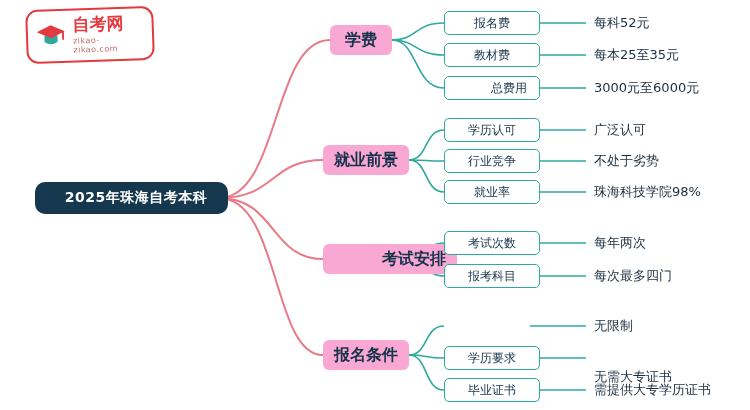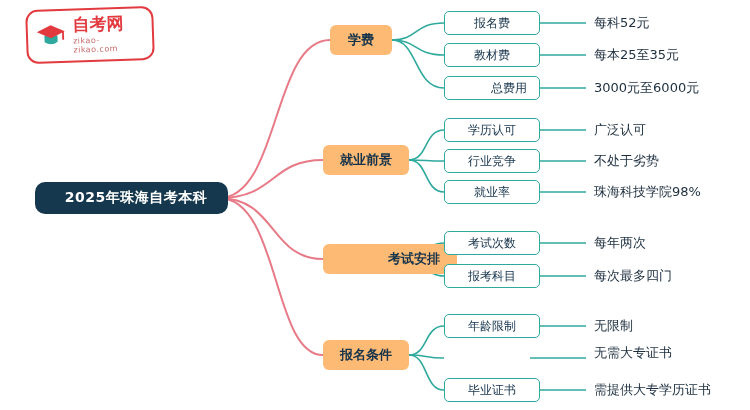--- a/index.html
+++ b/index.html
@@ -10,23 +10,23 @@
   }
   .canvas{position:relative;width:750px;height:410px;background:#fff;}
   .connectors{position:absolute;left:0;top:0;}
   .root-node{
     position:absolute;left:35px;top:182px;width:184px;height:32px;
     background:#16384e;color:#ffffff;border-radius:10px;
     display:flex;align-items:center;justify-content:center;
     font-size:14px;font-weight:bold;letter-spacing:.5px;padding-left:9px;
   }
   .branch{
-    position:absolute;height:30px;background:#fdba74;color:#14324a;
+    position:absolute;height:30px;background:#f9a8d4;color:#14324a;
     border-radius:6px;display:flex;align-items:center;justify-content:center;
-    font-size:13px;font-weight:bold;
+    font-size:16px;font-weight:bold;
   }
   .subnode{
     position:absolute;width:96px;height:24px;box-sizing:border-box;
     border:1.5px solid #2fa99e;background:#ffffff;color:#14324a;
     border-radius:5px;display:flex;align-items:center;justify-content:center;
     font-size:12px;white-space:nowrap;
   }
   .leaf{
     position:absolute;font-size:13px;color:#1c2e3e;white-space:nowrap;line-height:18px;
   }
@@ -112,19 +112,19 @@
   <div class="subnode" style="left:444px;top:149px;">行业竞争</div>
   <div class="leaf" style="left:594px;top:152px;">不处于劣势</div>
   <div class="subnode" style="left:444px;top:180px;">就业率</div>
   <div class="leaf" style="left:594px;top:183px;">珠海科技学院98%</div>
 
   <div class="subnode" style="left:444px;top:231px;">考试次数</div>
   <div class="leaf" style="left:594px;top:234px;">每年两次</div>
   <div class="subnode" style="left:444px;top:264px;">报考科目</div>
   <div class="leaf" style="left:594px;top:267px;">每次最多四门</div>
 
-  <div class="subnode" style="left:444px;top:314px;">年龄限制</div>
   <div class="leaf" style="left:594px;top:317px;">无限制</div>
-  <div class="leaf" style="left:594px;top:344px;text-align:center;">无需大专证书</div>
+  <div class="subnode" style="left:444px;top:346px;">学历要求</div>
+  <div class="leaf" style="left:594px;top:368px;text-align:center;">无需大专证书</div>
   <div class="subnode" style="left:444px;top:378px;">毕业证书</div>
   <div class="leaf" style="left:594px;top:381px;">需提供大专学历证书</div>
 
 </div>
 
 </body></html>

